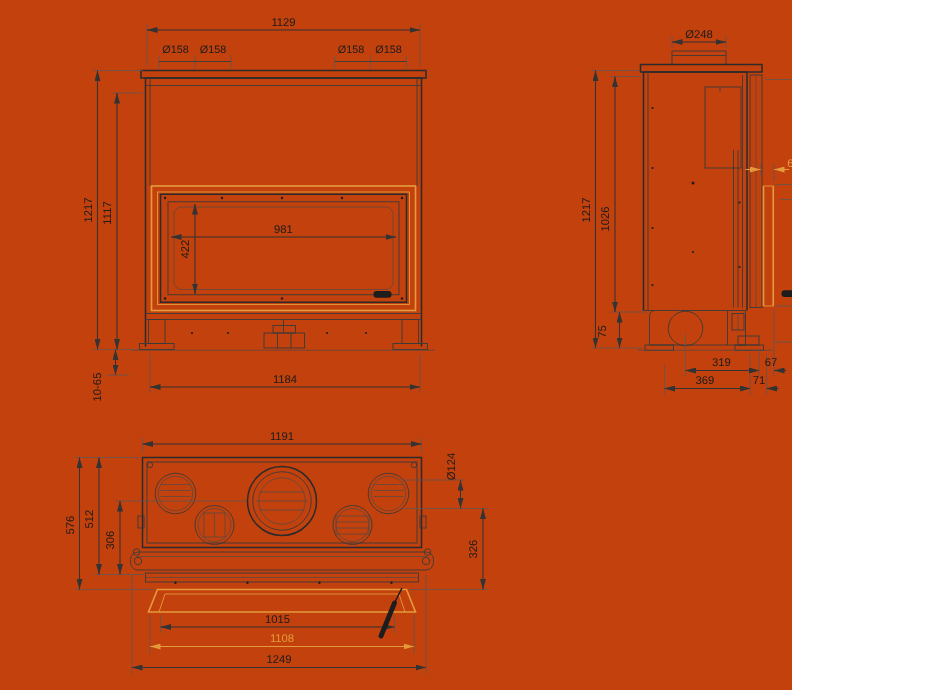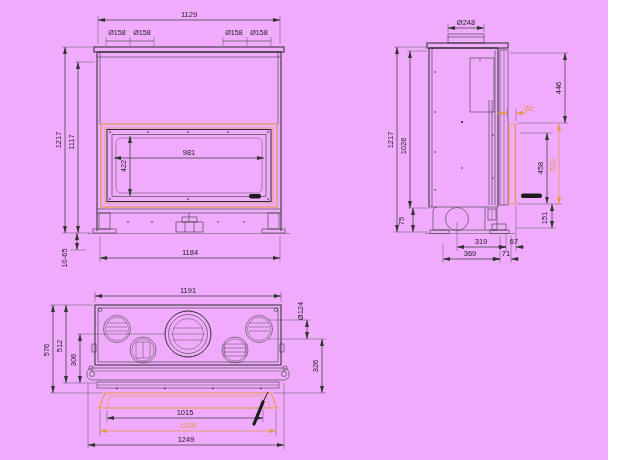--- a/index.html
+++ b/index.html
@@ -1,16 +1,16 @@
 <!DOCTYPE html>
 <html><head>
 <meta charset="utf-8">
 <style>
   html,body{margin:0;padding:0;background:#ffffff;}
-  .canvas{position:relative;width:608px;height:460px;background:#f0abfc;overflow:hidden;
+  .canvas{position:relative;width:528px;height:460px;background:#c2410c;overflow:hidden;
           font-family:"Liberation Sans", sans-serif;}
   svg{display:block}
   svg text{font-family:"Liberation Sans", sans-serif;font-size:7.5px;fill:#1c1c1c;}
   svg text.small{font-size:7.2px;}
   svg text.orange{fill:#e49a3c;}
   .edge{stroke:#2b2b2b;stroke-width:1;fill:none;}
   .thin{stroke:#3a3a3a;stroke-width:0.6;fill:none;}
   .hair{stroke:#4a4a4a;stroke-width:0.45;fill:none;}
   .oline{stroke:#e49a3c;stroke-width:1.1;fill:none;}
   .othin{stroke:#e49a3c;stroke-width:0.6;fill:none;}

